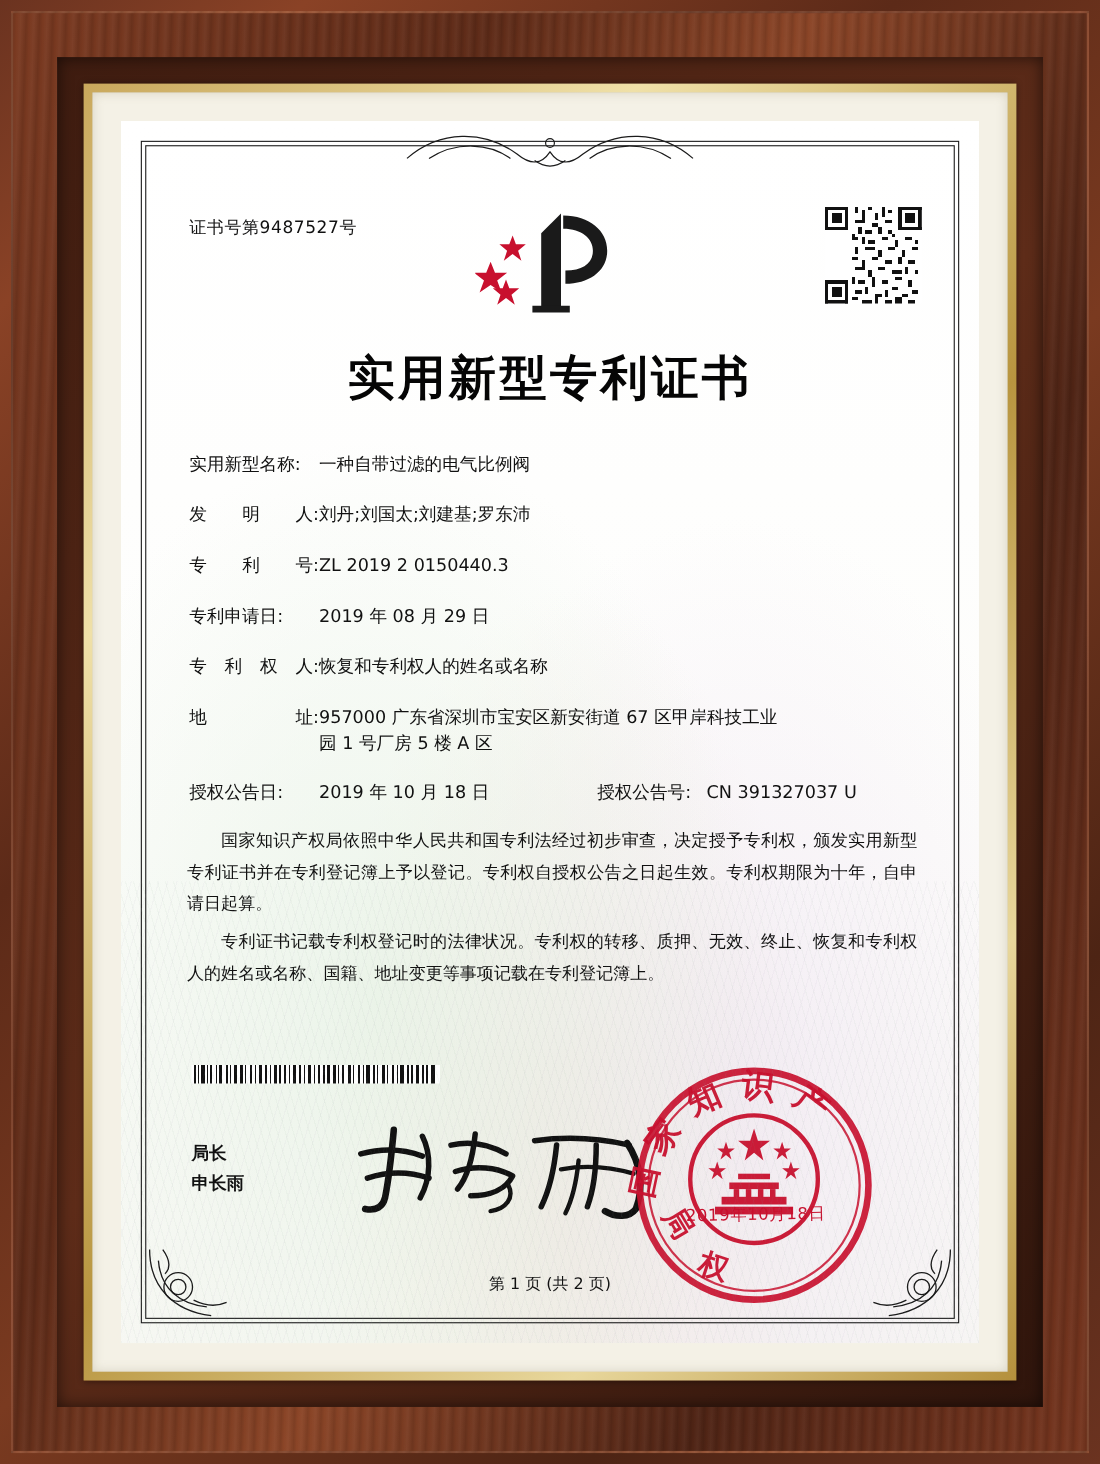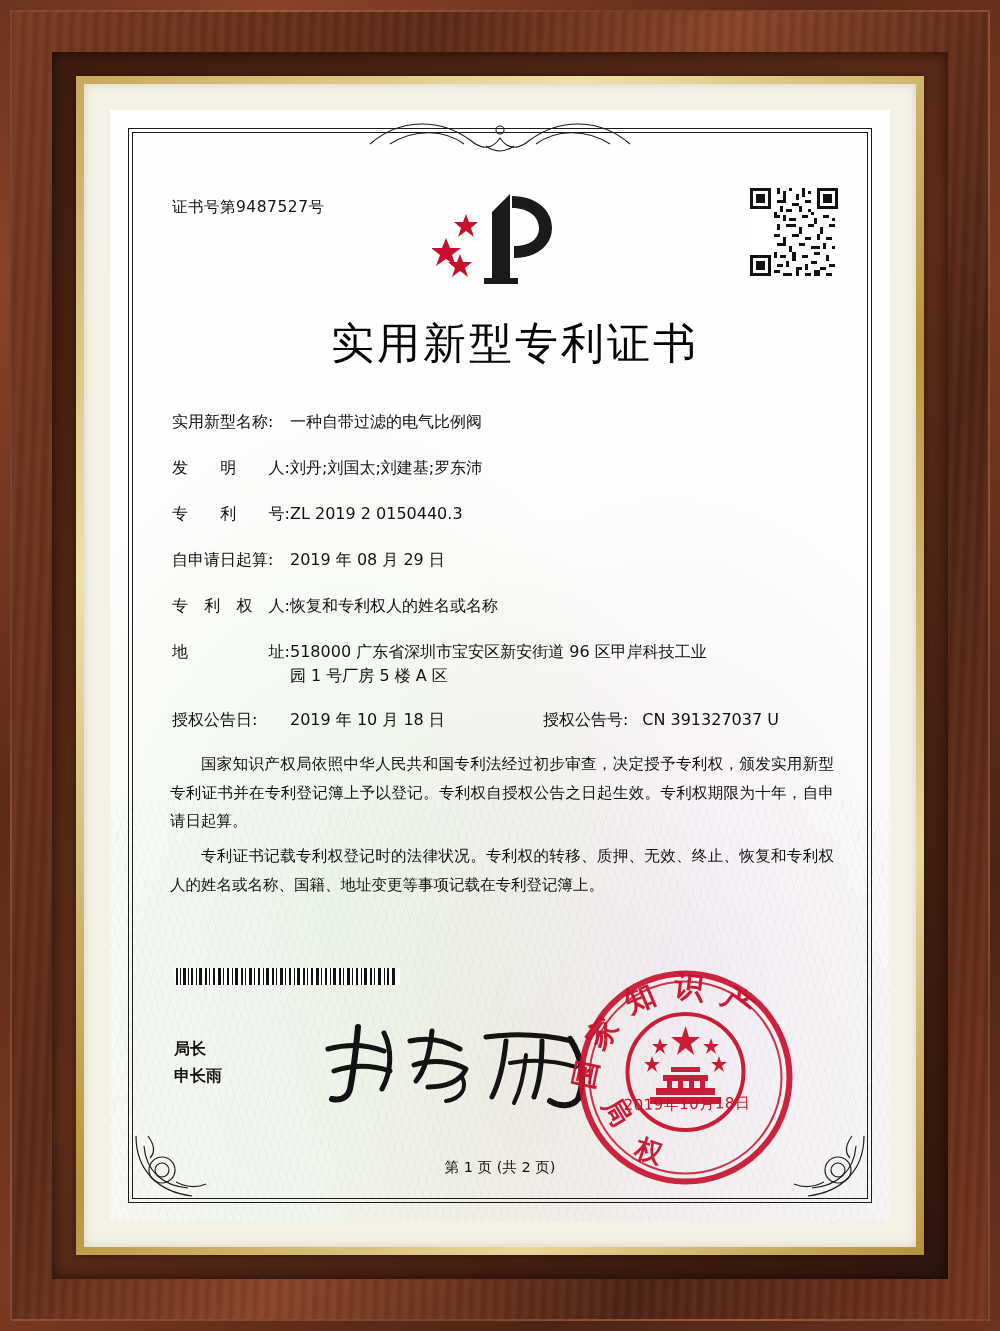--- a/index.html
+++ b/index.html
@@ -119,25 +119,24 @@
     right: 52px; top: 78px;
     width: 88px; height: 88px;
   }
 
   .title {
     position: absolute;
     left: 0; top: 205px;
     width: 780px;
     text-align: center;
     font-size: 43px;
-    font-weight: normal;
+    font-weight: bold;
     letter-spacing: 3px;
     color: #050505;
     font-family: "DejaVu Sans", "Liberation Sans", sans-serif;
-    margin-left: 15px;
   }
 
   
   .fields {
     position: absolute;
     left: 62px; top: 300px;
     width: 660px;
     color: #111;
     font-size: 16px;
   }
@@ -391,41 +390,41 @@
       <div class="row">
         <div class="lab spread">
           <span>专</span>
           <span>利</span>
           <span>号:</span>
         </div>
         <div class="val">ZL 2019 2 0150440.3</div>
       </div>
 
       <div class="row">
-        <div class="lab">自申请日起算:</div>
+        <div class="lab">专利申请日:</div>
         <div class="val">2019 年 08 月 29 日</div>
       </div>
 
       <div class="row">
         <div class="lab spread">
           <span>专</span>
           <span>利</span>
           <span>权</span>
           <span>人:</span>
         </div>
         <div class="val">恢复和专利权人的姓名或名称</div>
       </div>
 
       <div class="row">
         <div class="lab spread">
           <span>地</span>
           <span>址:</span>
         </div>
         <div class="val">
-          <span>518000 广东省深圳市宝安区新安街道 96 区甲岸科技工业</span>
+          <span>957000 广东省深圳市宝安区新安街道 67 区甲岸科技工业</span>
           <span class="l2">园 1 号厂房 5 楼 A 区</span>
         </div>
       </div>
 
       <div class="pubrow">
         <div class="seg">
           <div class="lab">授权公告日:</div>
           <div>2019 年 10 月 18 日</div>
         </div>
         <div class="seg2">

